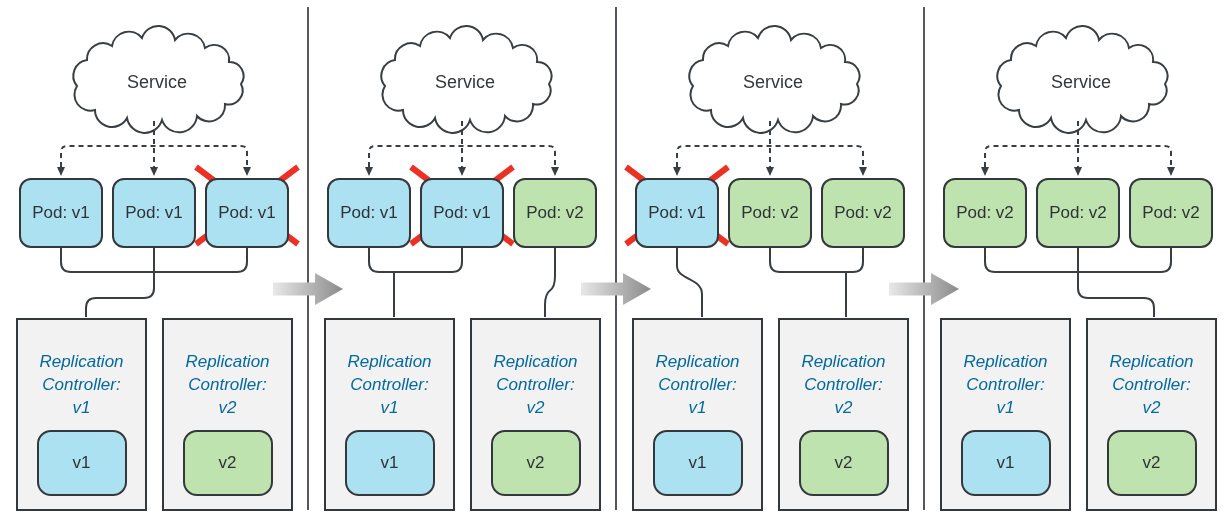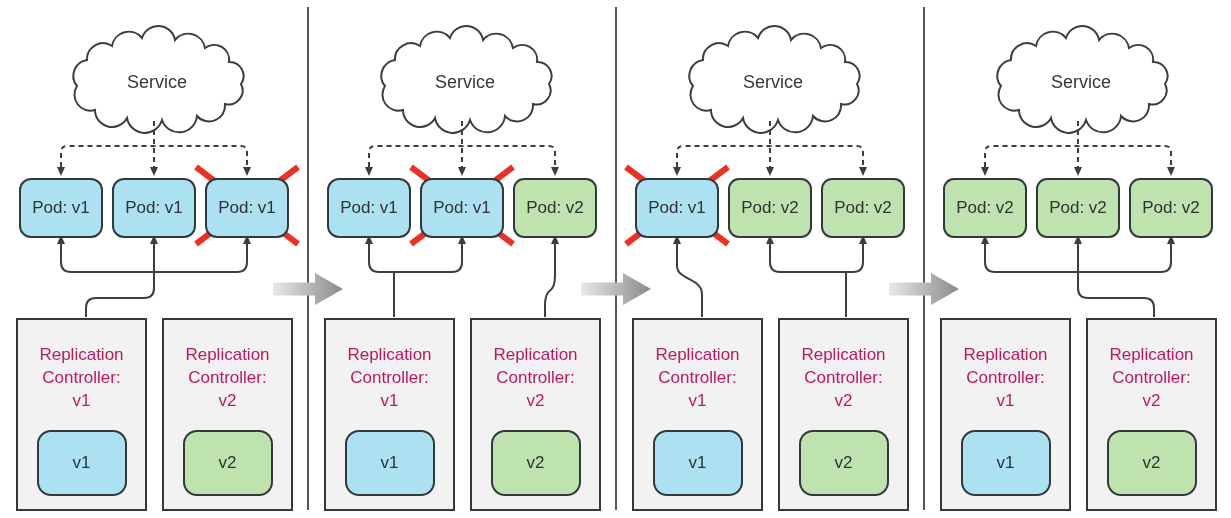--- a/index.html
+++ b/index.html
@@ -7,33 +7,33 @@
     position:relative;width:1231px;height:518px;background:#fff;
     font-family:"Liberation Sans", sans-serif;color:#33383c;overflow:hidden;
   }
   .panel{position:absolute;top:0;width:308px;height:518px;padding-left:8px;}
   .panel svg.wires{position:absolute;left:0;top:0;width:308px;height:518px;display:block;}
   .cloud-label{
     position:absolute;left:57px;top:72px;width:200px;text-align:center;
     font-size:18px;color:#33383c;
   }
   .pod{
-    position:absolute;top:178px;width:84px;height:60px;box-sizing:border-box;
+    position:absolute;top:178px;width:84px;height:70px;box-sizing:border-box;
     border:2px solid #33383c;border-radius:12px;background:#ace1f1;
     display:flex;align-items:center;justify-content:center;
     font-size:17px;color:#2f3337;
   }
-  .pod.v2{background:#bee3ae;border-radius:11px;}
+  .pod.v2{background:#bee3ae;}
   .pod.p1{left:19px;} .pod.p2{left:112px;} .pod.p3{left:205px;}
   .rc-box{
     position:absolute;top:318px;width:131px;height:193px;box-sizing:border-box;
     background:#f2f2f3;border:2px solid #33383c;text-align:center;
   }
   .rc-box.b1{left:16px;} .rc-box.b2{left:162px;}
-  .rc-label{margin-top:23px;font-size:17px;line-height:23px;color:#be185d;}
+  .rc-label{margin-top:30px;font-size:17px;line-height:23px;color:#0369a1;font-style:italic;}
   .rc-label span{display:block;}
   .chip{
     position:absolute;left:50%;transform:translateX(-50%);top:110px;
     width:90px;height:66px;box-sizing:border-box;border:2px solid #33383c;
     border-radius:14px;display:flex;align-items:center;justify-content:center;
     font-size:17px;color:#2f3337;background:#ace1f1;
   }
   .chip.v2{background:#bee3ae;}
   .divider{position:absolute;top:7px;height:503px;width:2px;background:#54575b;}
   .flow-arrow{position:absolute;top:273px;width:70px;height:32px;}

